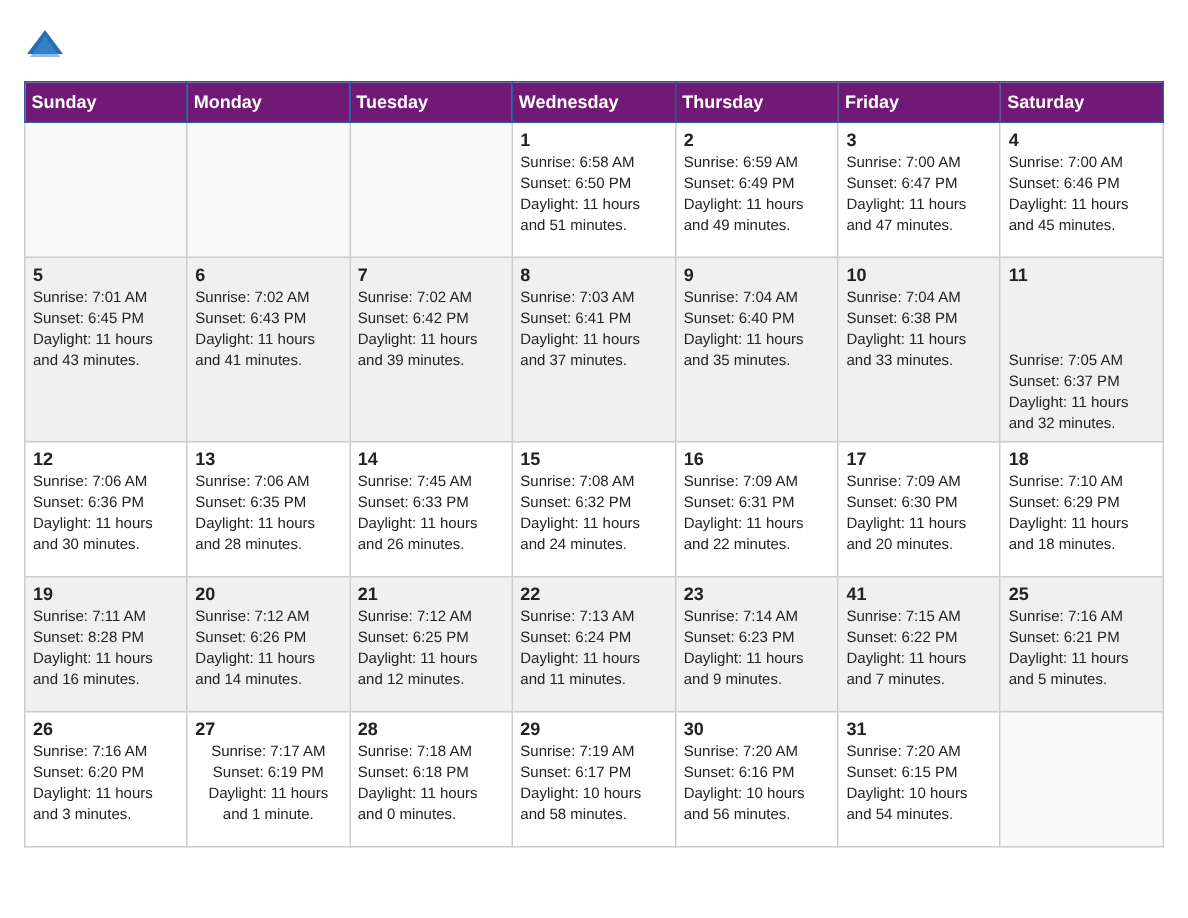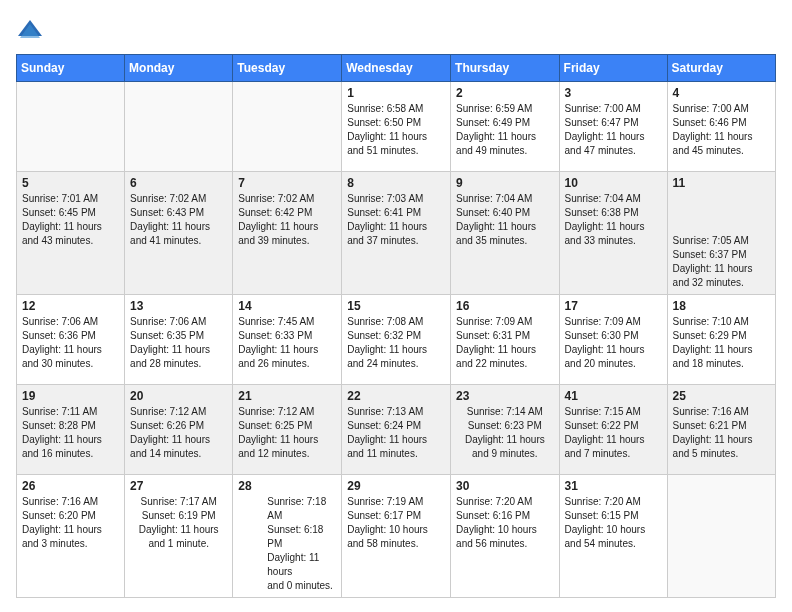--- a/index.html
+++ b/index.html
@@ -51,21 +51,21 @@
     .location {
       font-size: 14px;
       color: #444;
     }
     .calendar {
       width: 100%;
       border-collapse: collapse;
       border: 1px solid #ccc;
     }
     .calendar th {
-      background: #3b82f6;
+      background: #701a75;
       color: #fff;
       font-size: 12px;
       font-weight: bold;
       padding: 6px 4px;
       text-align: left;
       border: 1px solid #2a5a9a;
     }
     .calendar td {
       border: 1px solid #ccc;
       vertical-align: top;
@@ -287,21 +287,21 @@
         </td>
         <td>
           <div class="day-num">22</div>
           <div class="day-info" style="white-space: pre-line;">Sunrise: 7:13 AM
 Sunset: 6:24 PM
 Daylight: 11 hours
 and 11 minutes.</div>
         </td>
         <td>
           <div class="day-num">23</div>
-          <div class="day-info" style="white-space: pre-line; text-align: center;">Sunrise: 7:14 AM
+          <div class="day-info" style="white-space: pre-line;">Sunrise: 7:14 AM
 Sunset: 6:23 PM
 Daylight: 11 hours
 and 9 minutes.</div>
         </td>
         <td>
           <div class="day-num">41</div>
           <div class="day-info" style="white-space: pre-line;">Sunrise: 7:15 AM
 Sunset: 6:22 PM
 Daylight: 11 hours
 and 7 minutes.</div>
@@ -324,21 +324,21 @@
         </td>
         <td>
           <div class="day-num">27</div>
           <div class="day-info" style="white-space: pre-line; text-align: center;">Sunrise: 7:17 AM
 Sunset: 6:19 PM
 Daylight: 11 hours
 and 1 minute.</div>
         </td>
         <td>
           <div class="day-num">28</div>
-          <div class="day-info" style="white-space: pre-line; margin-left: 29px;">Sunrise: 7:18 AM
+          <div class="day-info" style="white-space: pre-line;">Sunrise: 7:18 AM
 Sunset: 6:18 PM
 Daylight: 11 hours
 and 0 minutes.</div>
         </td>
         <td>
           <div class="day-num">29</div>
           <div class="day-info" style="white-space: pre-line;">Sunrise: 7:19 AM
 Sunset: 6:17 PM
 Daylight: 10 hours
 and 58 minutes.</div>

